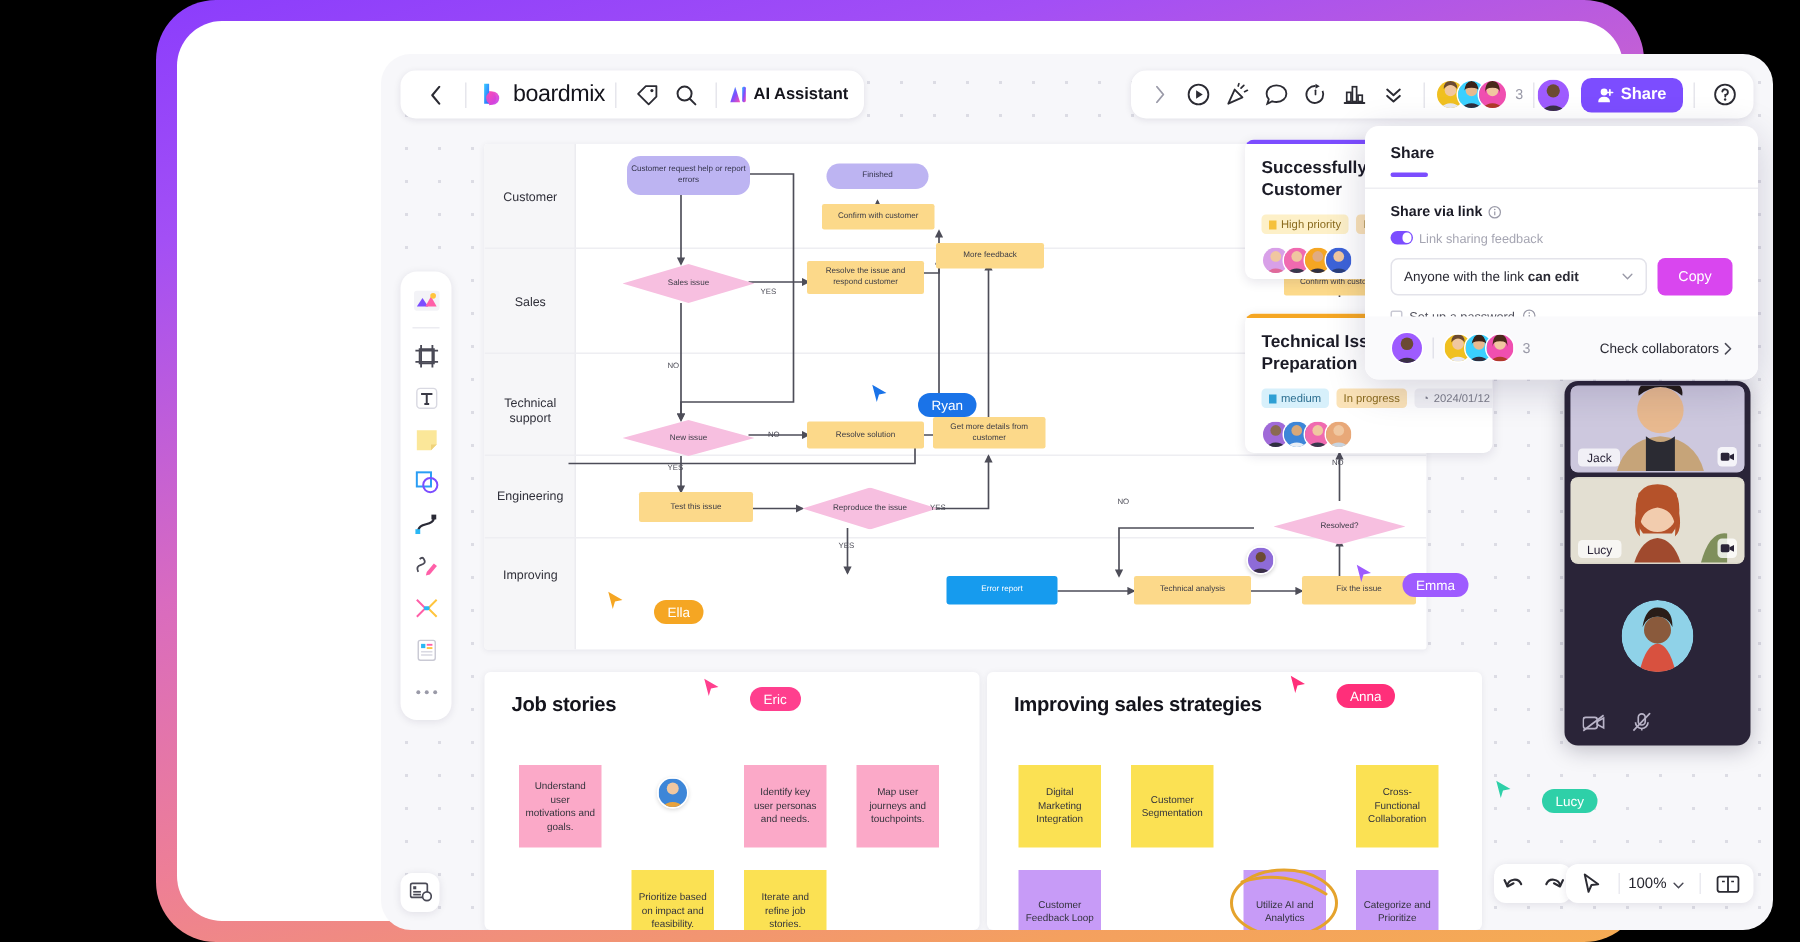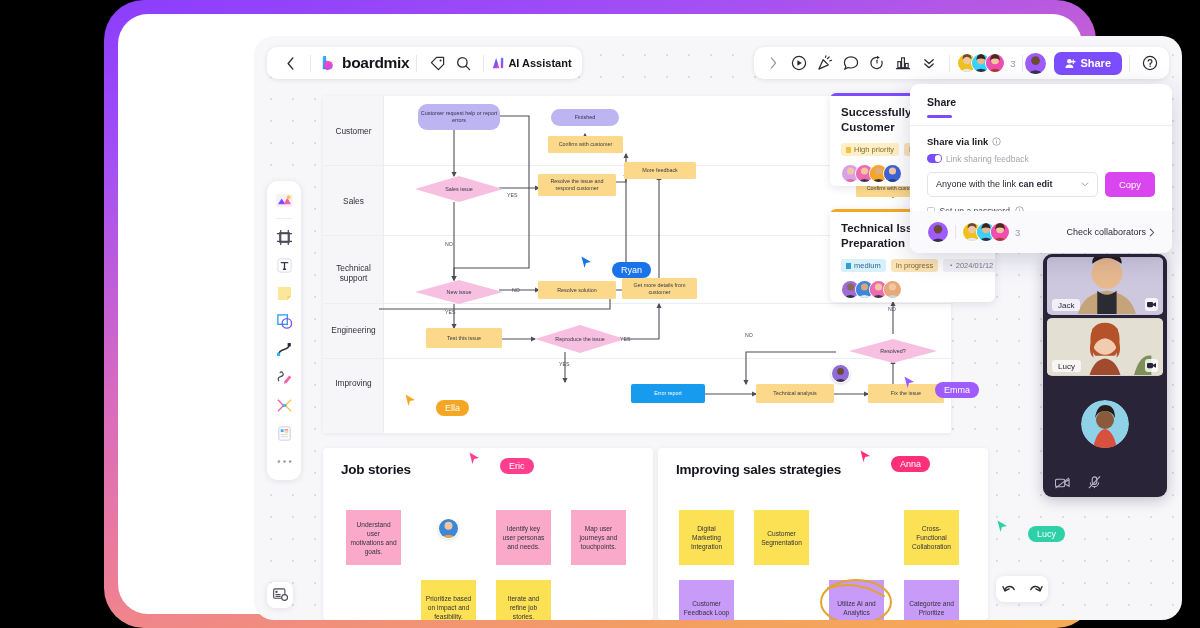--- a/index.html
+++ b/index.html
@@ -29,21 +29,21 @@
   
   .bar {
     position:absolute; background:#fff; border-radius:10px;
     box-shadow:0 1px 5px rgba(30,20,60,.10);
     display:flex; align-items:center; height:32px;
   }
   #tbLeft { left:13px; top:11px; padding:0 10px; }
   #tbRight{ right:13px; top:11px; padding:0 6px; }
   .tb-ico { width:26px; height:26px; display:flex; align-items:center; justify-content:center; color:#2b2b33; cursor:pointer; }
   .tb-sep { width:1px; height:17px; background:#e6e6ec; margin:0 7px; }
-  #brandName { font-size:15.5px; font-weight:bold; letter-spacing:-.3px; color:#14141c; margin-left:5px; }
+  #brandName { font-size:15.5px; font-weight:normal; letter-spacing:-.3px; color:#14141c; margin-left:5px; }
   #aiLabel { font-size:11px; font-weight:bold; color:#14141c; margin-left:3px; }
   .avgrp { display:flex; align-items:center; }
   .av { width:20px; height:20px; border-radius:50%; border:1.6px solid #fff; margin-left:-6px; position:relative; overflow:hidden;}
   .av:first-child { margin-left:0; }
   .avcount { font-size:9.5px; color:#9a9aa8; margin-left:5px; }
   #shareBtn {
     background:#7c4dff; color:#fff; border-radius:7px; height:23px; padding:0 11px;
     display:flex; align-items:center; gap:4px; font-size:11px; font-weight:bold; cursor:pointer; border:none;
     font-family:"Liberation Sans", sans-serif;
   }
@@ -835,16 +835,39 @@
               <path d="M1 4 L3.2 8.6 L7.5 6.3" stroke="#2b2b33" stroke-width="1.5" fill="none" stroke-linecap="round" stroke-linejoin="round"></path>
             </svg>
         </div>
         <div class="tb-ico">
           <svg width="15" height="13" viewBox="0 0 16 14">
               <path d="M13 8 C12 3 5 2 3 7" stroke="#2b2b33" stroke-width="1.5" fill="none" stroke-linecap="round"></path>
               <path d="M15 4 L12.8 8.6 L8.5 6.3" stroke="#2b2b33" stroke-width="1.5" fill="none" stroke-linecap="round" stroke-linejoin="round"></path>
             </svg>
         </div>
       </div>
+      <div id="zoomBar">
+        <div class="tb-ico">
+          <svg width="12" height="14" viewBox="0 0 12 14">
+              <path d="M1.5 1 L10.5 7.5 L6 8 L4 12.5z" fill="none" stroke="#2b2b33" stroke-width="1.3" stroke-linejoin="round"></path>
+            </svg>
+        </div>
+        <span class="zsep"></span>
+        <span id="zoomLvl">100%</span>
+        <span style="margin:0 5px 0 4px;">
+          <svg width="8" height="5" viewBox="0 0 9 6">
+              <path d="M1 1 L4.5 4.6 L8 1" stroke="#4a4a56" stroke-width="1.2" fill="none" stroke-linecap="round"></path>
+            </svg>
+        </span>
+        <span class="zsep"></span>
+        <div class="tb-ico">
+          <svg width="16" height="13" viewBox="0 0 17 14">
+              <rect x="1" y="1.5" width="15" height="11" rx="1.6" fill="none" stroke="#2b2b33" stroke-width="1.3"></rect>
+              <line x1="8.5" y1="1.5" x2="8.5" y2="12.5" stroke="#2b2b33" stroke-width="1.3"></line>
+              <line x1="4.2" y1="5" x2="6.2" y2="5" stroke="#2b2b33" stroke-width="1.1"></line>
+              <line x1="10.8" y1="5" x2="12.8" y2="5" stroke="#2b2b33" stroke-width="1.1"></line>
+            </svg>
+        </div>
+      </div>
 
     </div>
   </div>
 </div>
 
 </body></html>

